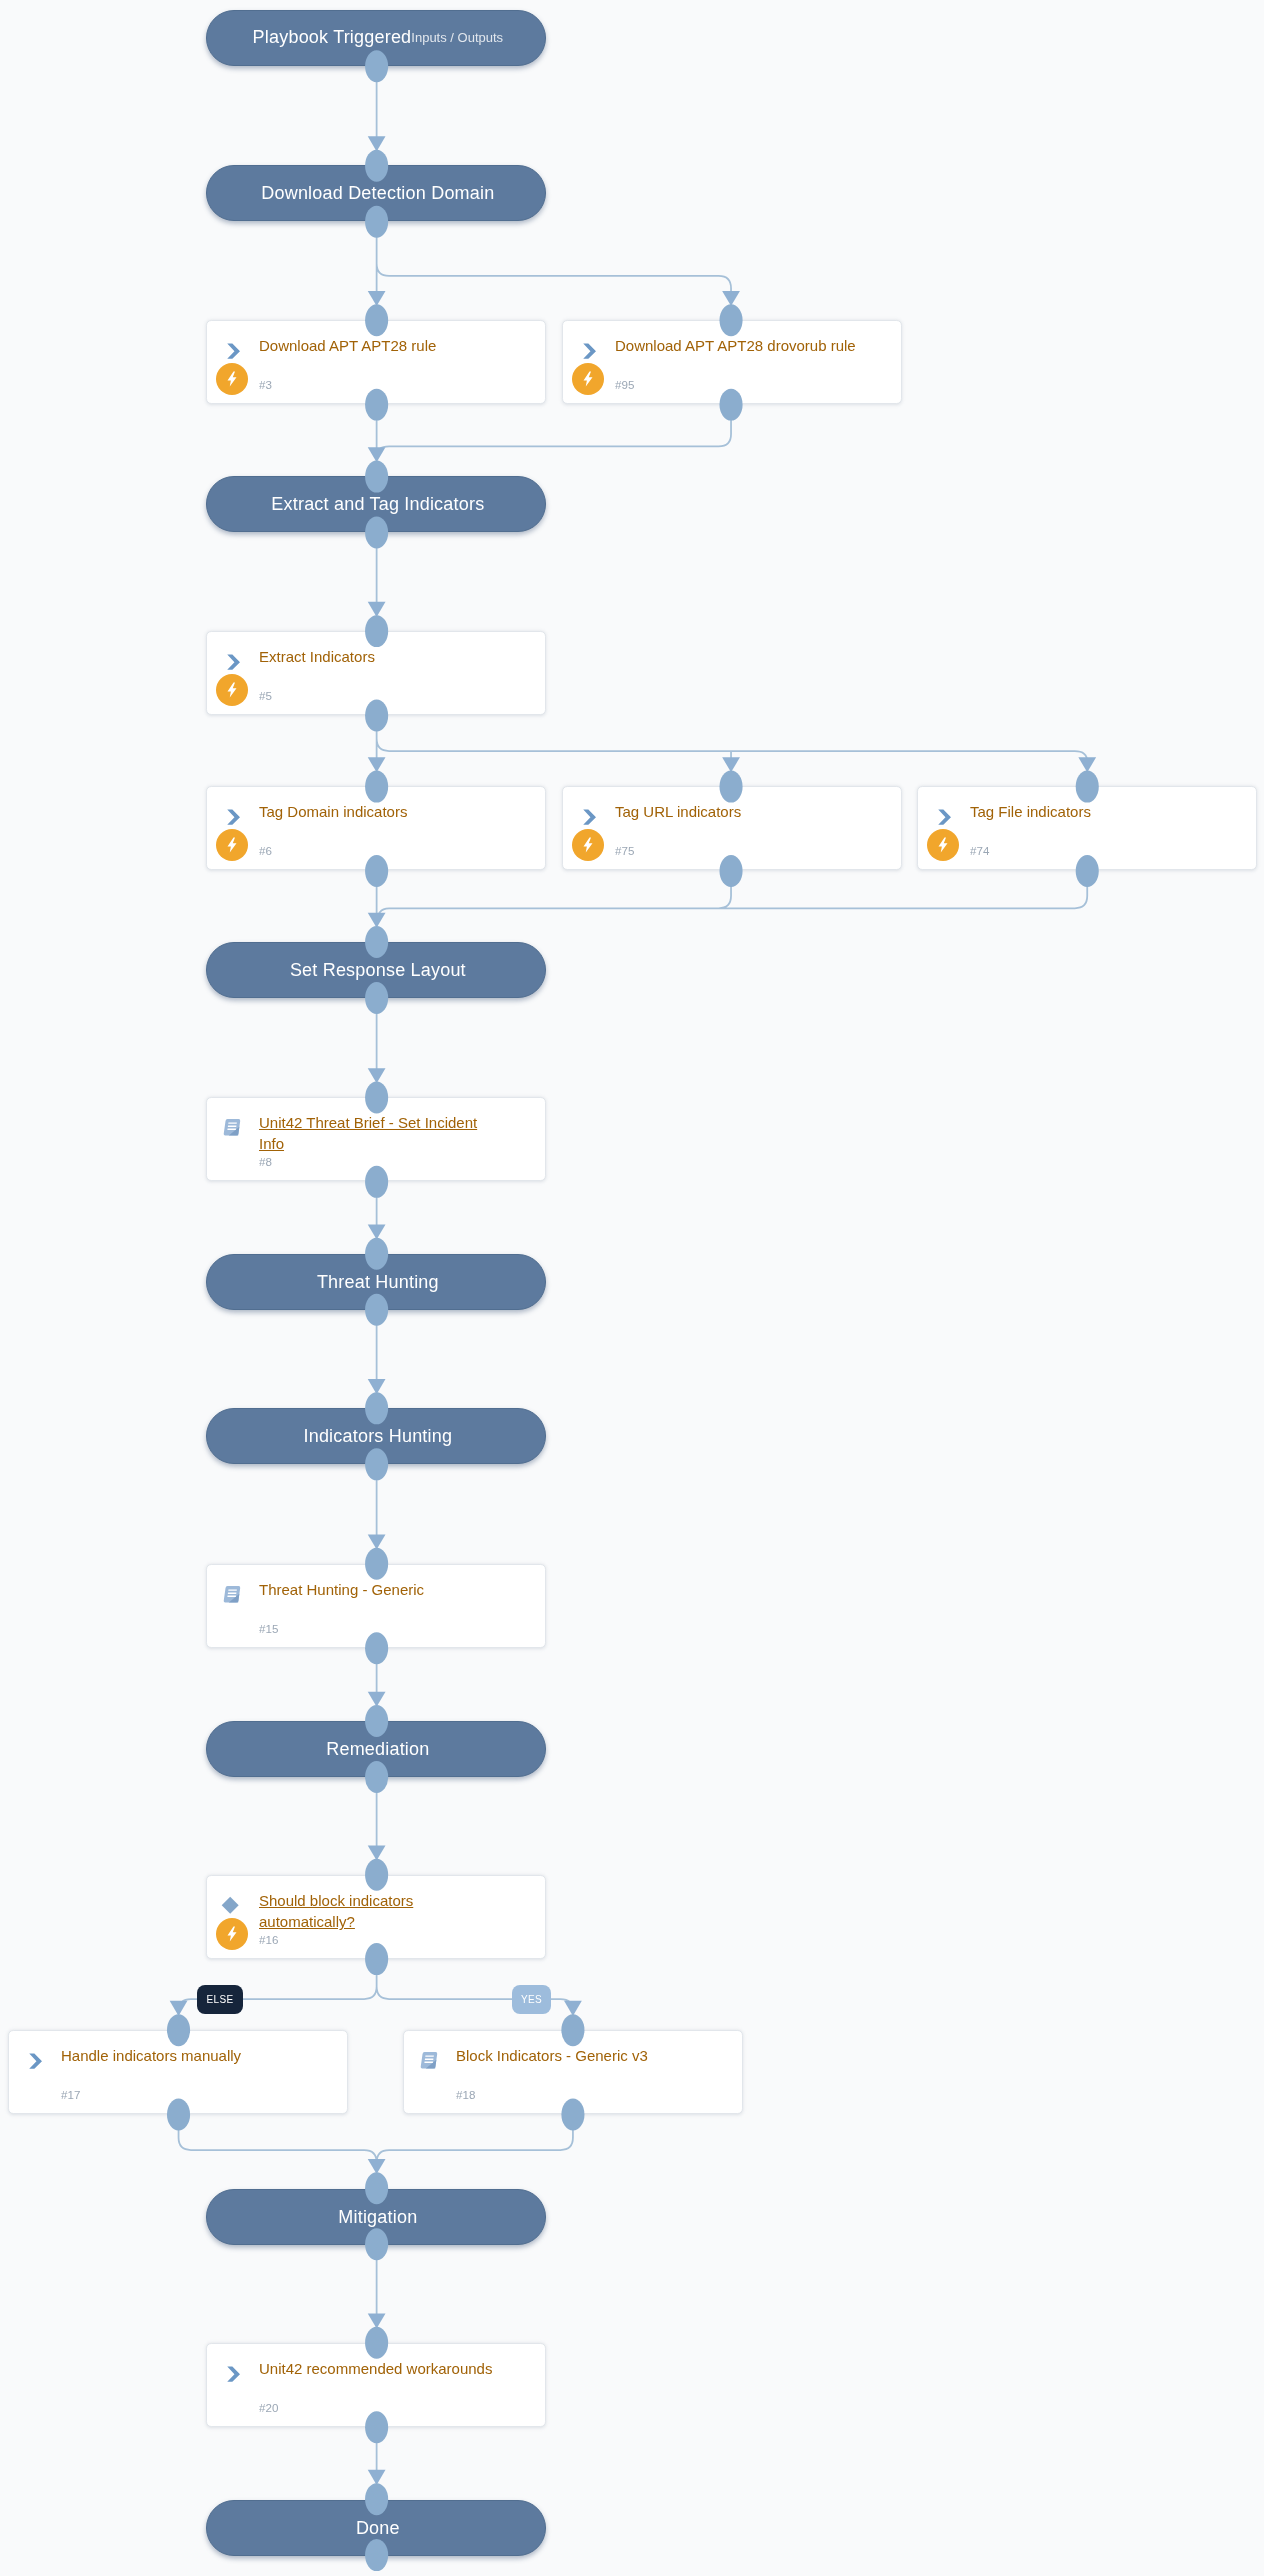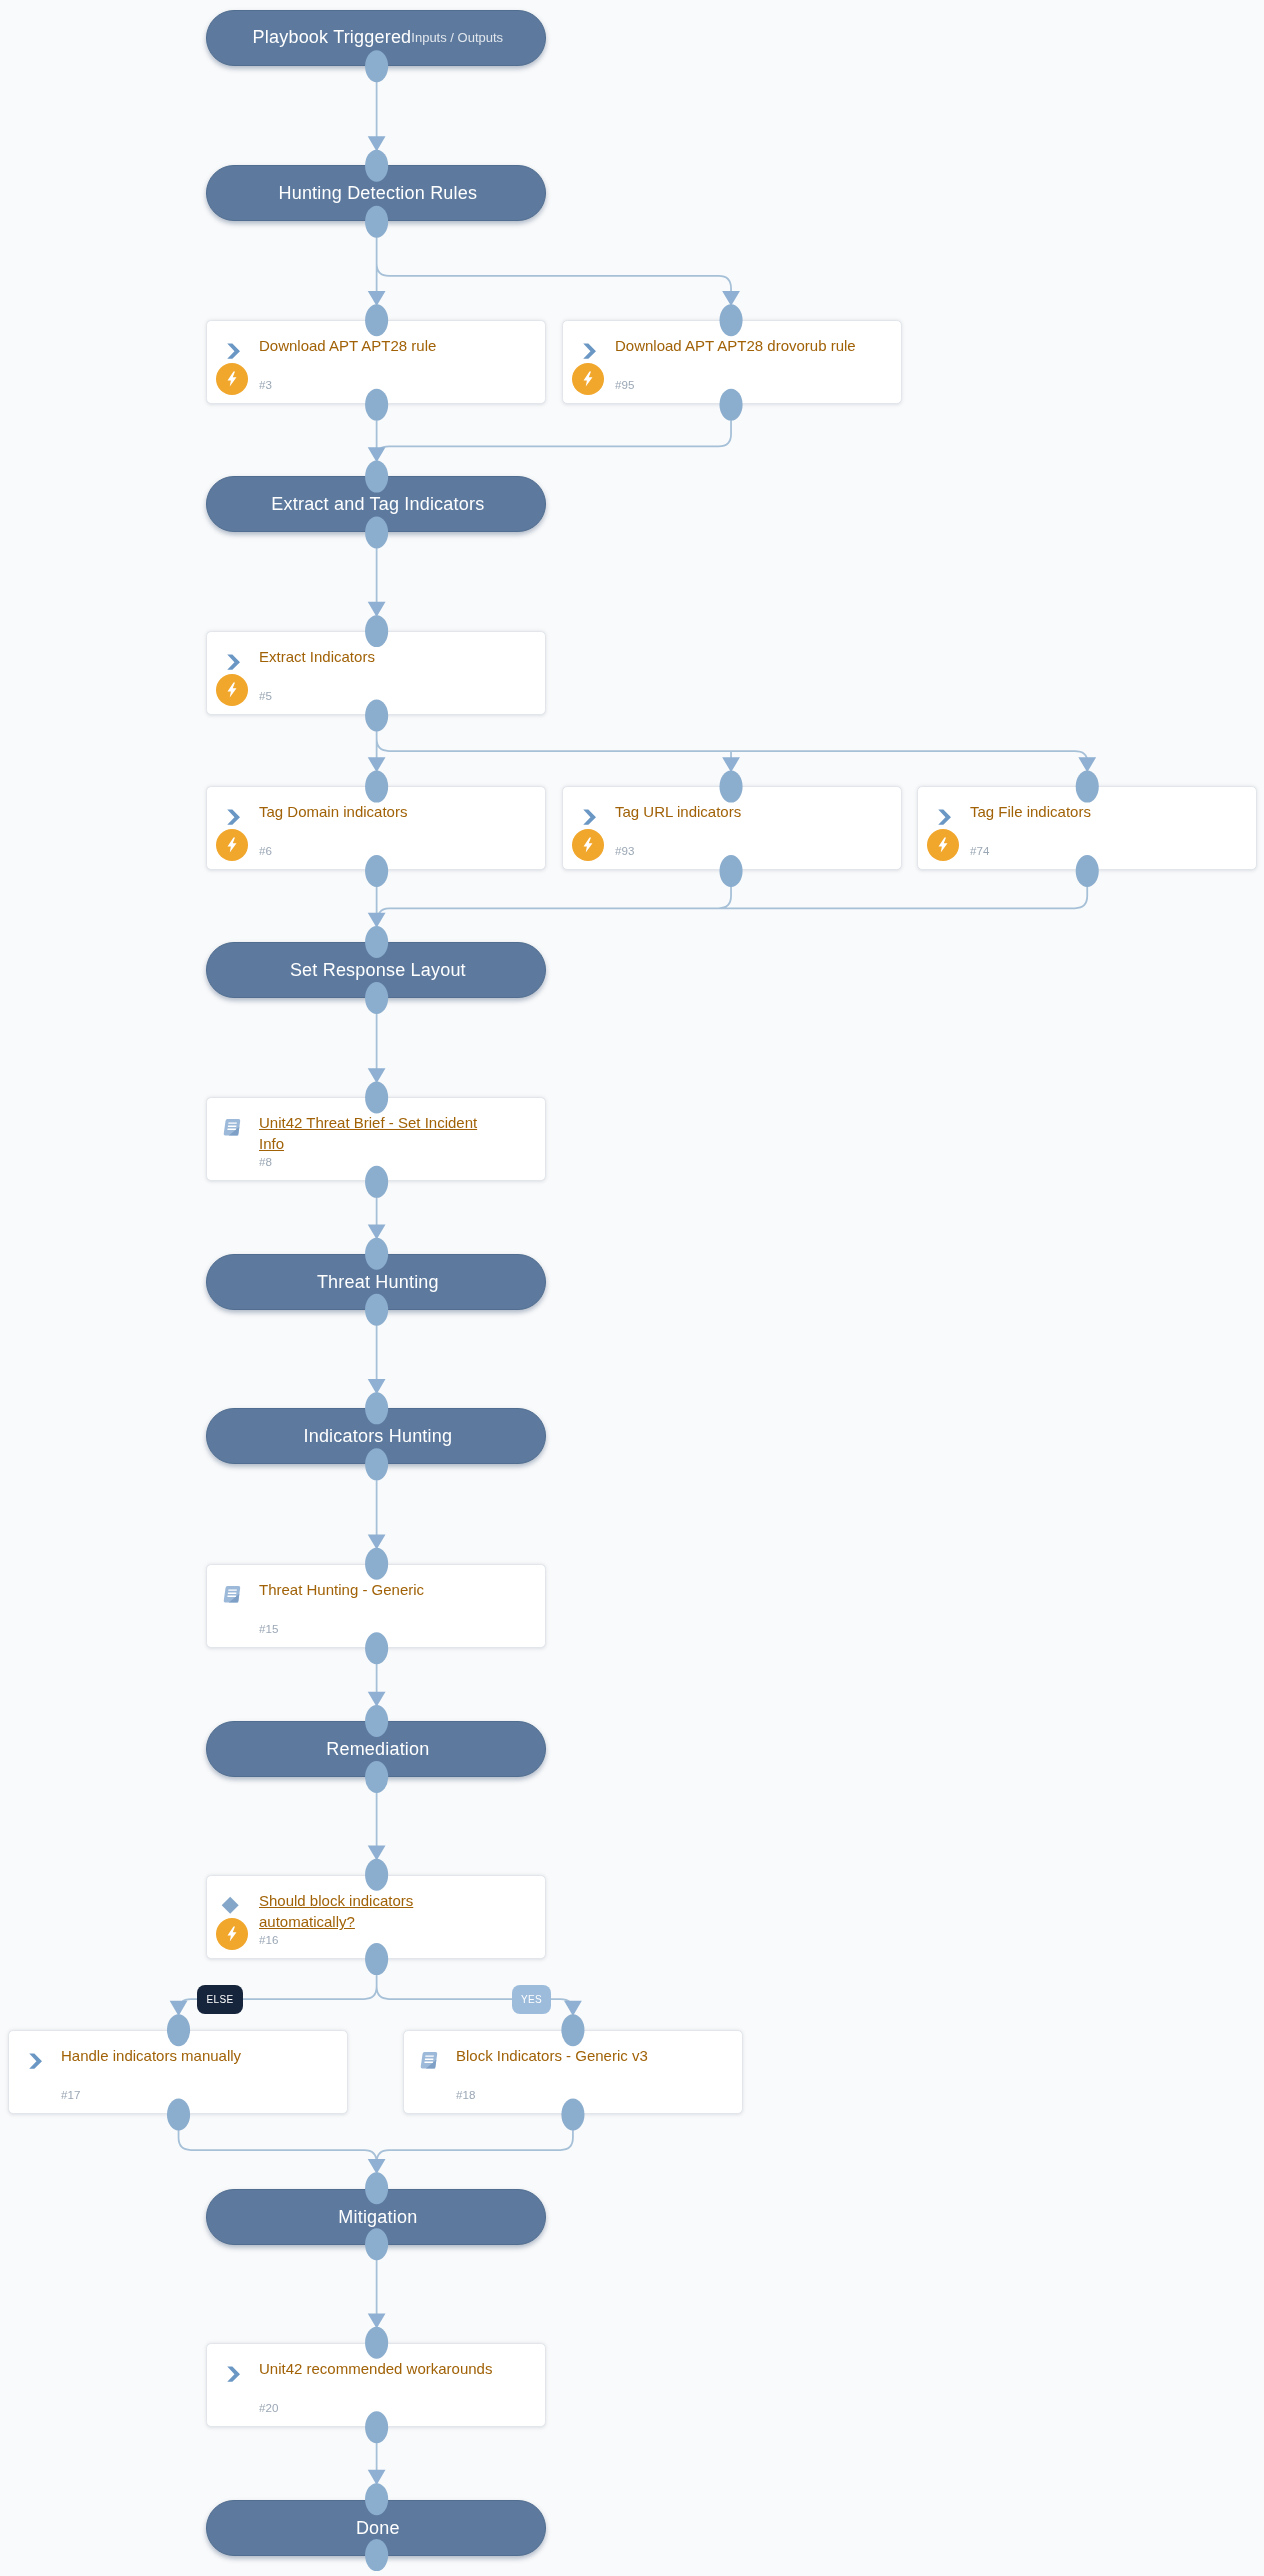--- a/index.html
+++ b/index.html
@@ -81,21 +81,21 @@
 </svg>
 
 <div class="canvas">
 
   <div class="section" style="left:206px;top:9.8px">
     <span class="sec-title">Playbook Triggered</span>
     <span class="io-link">Inputs / Outputs</span>
   </div>
 
   <div class="section" style="left:206px;top:165px">
-    <span class="sec-title">Hunting Detection Rules</span>
+    <span class="sec-title">Download Detection Domain</span>
   </div>
 
   <div class="task" style="left:206px;top:320px">
     <span class="t-icon">
         <svg viewBox="0 0 24 24">
           <use href="#i-chevron"></use>
         </svg>
       </span>
     <span class="t-title">Download APT APT28 rule</span>
     <span class="badge-bolt">
@@ -160,21 +160,21 @@
         <svg viewBox="0 0 24 24">
           <use href="#i-chevron"></use>
         </svg>
       </span>
     <span class="t-title">Tag URL indicators</span>
     <span class="badge-bolt">
         <svg width="18" height="18" viewBox="0 0 24 24">
           <use href="#i-bolt"></use>
         </svg>
       </span>
-    <span class="t-id">#93</span>
+    <span class="t-id">#75</span>
   </div>
 
   <div class="task" style="left:917px;top:786px">
     <span class="t-icon">
         <svg viewBox="0 0 24 24">
           <use href="#i-chevron"></use>
         </svg>
       </span>
     <span class="t-title">Tag File indicators</span>
     <span class="badge-bolt">

